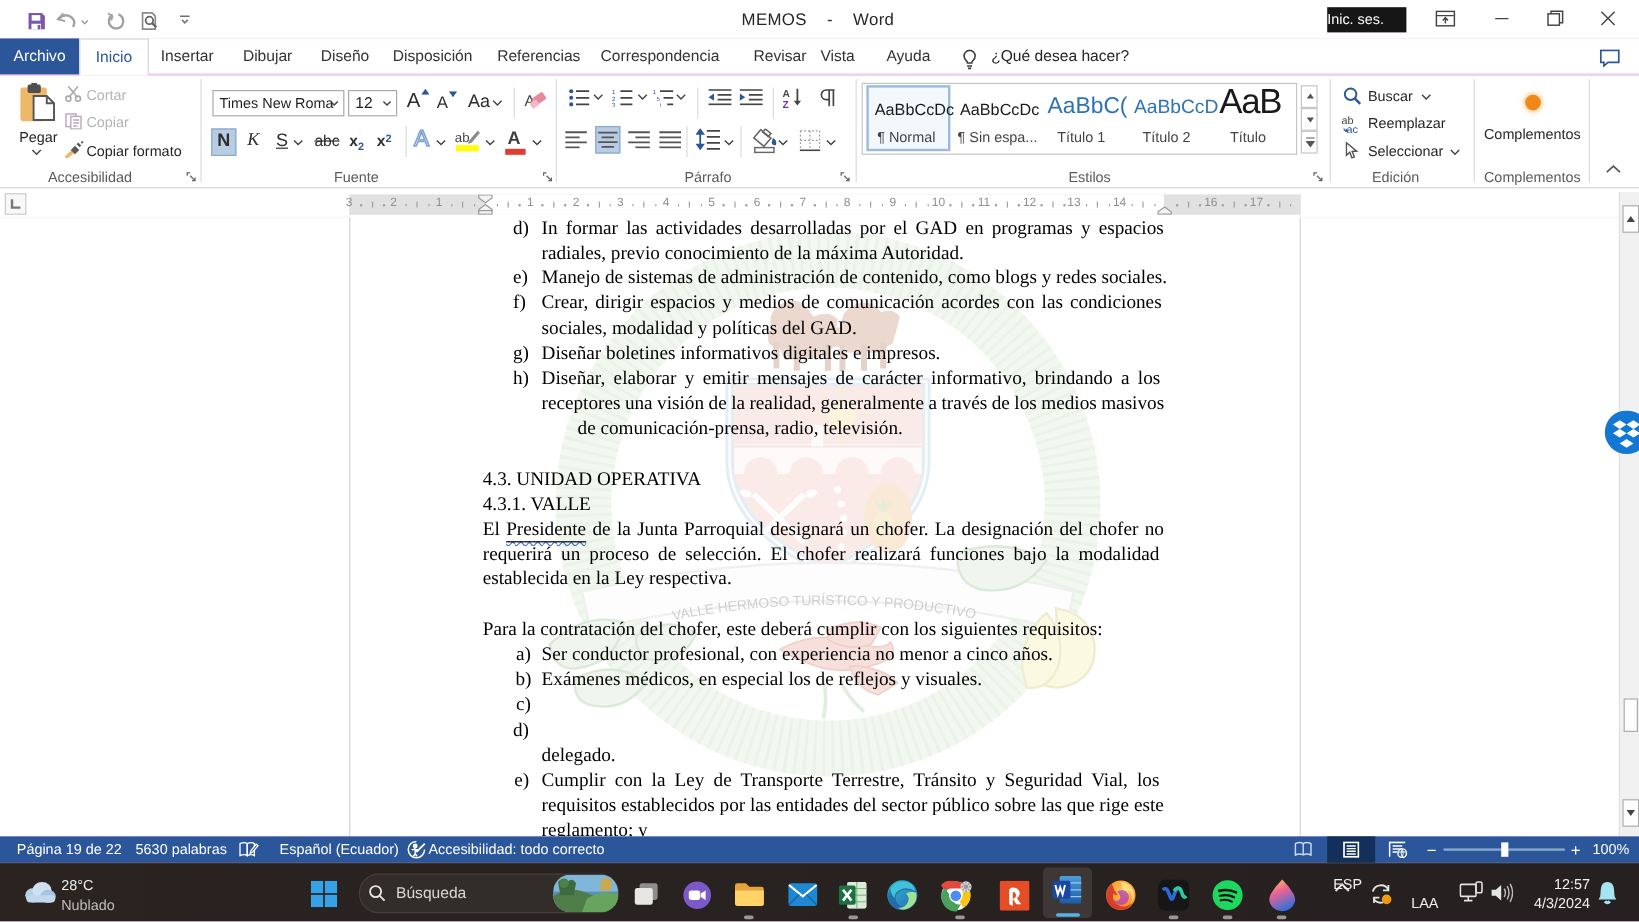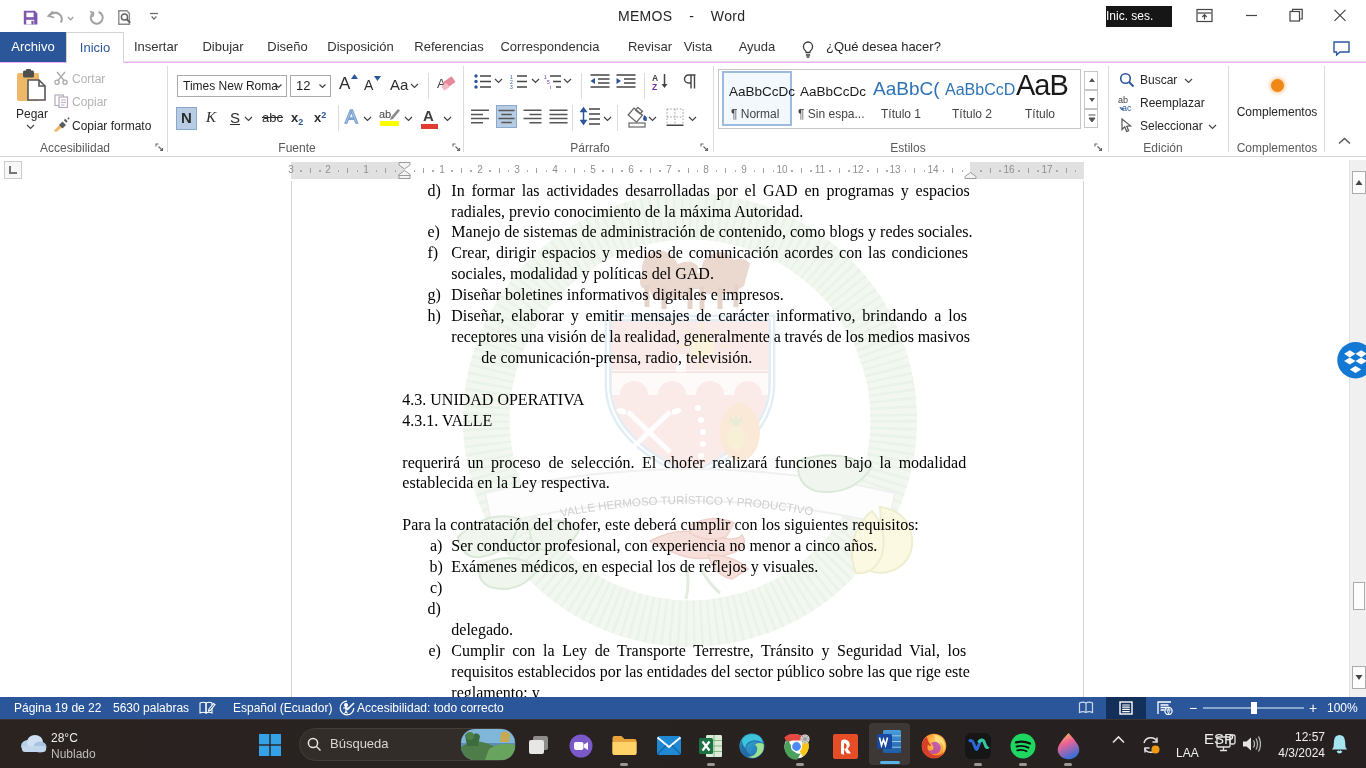--- a/index.html
+++ b/index.html
@@ -603,20 +603,21 @@
     <div class="dl" style="left:451.3px;top:62.36px;word-spacing:1.84px;">Crear, dirigir espacios y medios de comunicación acordes con las condiciones</div>
     <div class="dl" style="left:451.3px;top:83.28px;">sociales, modalidad y políticas del GAD.</div>
     <div class="dl" style="left:427.5px;top:104.2px;">g)</div>
     <div class="dl" style="left:451.3px;top:104.2px;">Diseñar boletines informativos digitales e impresos.</div>
     <div class="dl" style="left:427.5px;top:125.12px;">h)</div>
     <div class="dl" style="left:451.3px;top:125.12px;word-spacing:2.93px;">Diseñar, elaborar y emitir mensajes de carácter informativo, brindando a los</div>
     <div class="dl" style="left:451.3px;top:146.04px;word-spacing:-0.27px;">receptores una visión de la realidad, generalmente a través de los medios masivos</div>
     <div class="dl" style="left:451.3px;top:166.96px;margin-left:30px;">de comunicación-prensa, radio, televisión.</div>
     <div class="dl" style="left:402.3px;top:208.8px;">4.3. UNIDAD OPERATIVA</div>
     <div class="dl" style="left:402.3px;top:229.72px;">4.3.1. VALLE</div>
+    <div class="dl" style="left:402.3px;top:250.64px;word-spacing:1.28px;">El <span class="wavy"><span class="und">Presidente</span></span> de la Junta Parroquial designará un chofer. La designación del chofer no</div>
     <div class="dl" style="left:402.3px;top:271.56px;word-spacing:3.53px;">requerirá un proceso de selección. El chofer realizará funciones bajo la modalidad</div>
     <div class="dl" style="left:402.3px;top:292.48px;">establecida en la Ley respectiva.</div>
     <div class="dl" style="left:402.3px;top:334.32px;">Para la contratación del chofer, este deberá cumplir con los siguientes requisitos:</div>
     <div class="dl" style="left:430px;top:355.24px;">a)</div>
     <div class="dl" style="left:451.3px;top:355.24px;">Ser conductor profesional, con experiencia no menor a cinco años.</div>
     <div class="dl" style="left:429.5px;top:376.16px;">b)</div>
     <div class="dl" style="left:451.3px;top:376.16px;">Exámenes médicos, en especial los de reflejos y visuales.</div>
     <div class="dl" style="left:430px;top:397.08px;">c)</div>
     <div class="dl" style="left:427.5px;top:418.0px;">d)</div>
     <div class="dl" style="left:451.3px;top:438.92px;">delegado.</div>
@@ -868,21 +869,21 @@
     <div class="tdash" style="left:1064px;"></div>
 
     <svg class="abs" style="left:1112px;top:15px;" width="13" height="9" viewBox="0 0 13 9">
       <path d="M1 7.5 L6.5 2 L12 7.5" stroke="#e4e4e4" stroke-width="1.6" fill="none"></path>
     </svg>
     <svg class="abs" style="left:1141px;top:15px;" width="20" height="20" viewBox="0 0 20 20">
       <path d="M3 8 a7 7 0 0 1 13 -1.5 M16.5 12 a7 7 0 0 1 -13 1.5" stroke="#e4e4e4" stroke-width="1.5" fill="none"></path>
       <path d="M16 2.5 v4.5 h-4.5 M4 17.5 v-4.5 h4.5" stroke="#e4e4e4" stroke-width="1.5" fill="none"></path>
       <circle cx="14.5" cy="14.5" r="4" fill="#f09a12"></circle>
     </svg>
-    <div class="abs" style="left:1204px;top:10px;font-size:15px;color:#f0f0f0;">ESP</div>
+    <div class="abs" style="left:1111px;top:10px;font-size:12px;color:#f0f0f0;">ESP</div>
     <div class="abs" style="left:1176px;top:26px;font-size:12px;color:#f0f0f0;">LAA</div>
     <svg class="abs" style="left:1216px;top:14px;" width="22" height="22" viewBox="0 0 22 22">
       <g stroke="#e4e4e4" stroke-width="1.3" fill="none">
         <rect x="1" y="3" width="13" height="10" rx="1"></rect>
         <path d="M7.5 13 v3 M4 16.5 h7"></path>
         <rect x="14" y="1" width="5" height="9" rx="1.5"></rect>
       </g>
     </svg>
     <svg class="abs" style="left:1242px;top:15px;" width="19" height="18" viewBox="0 0 19 18">
       <path d="M1 6.5 h3.5 L9 2.5 v13 L4.5 11.5 H1 z" fill="#e4e4e4"></path>

